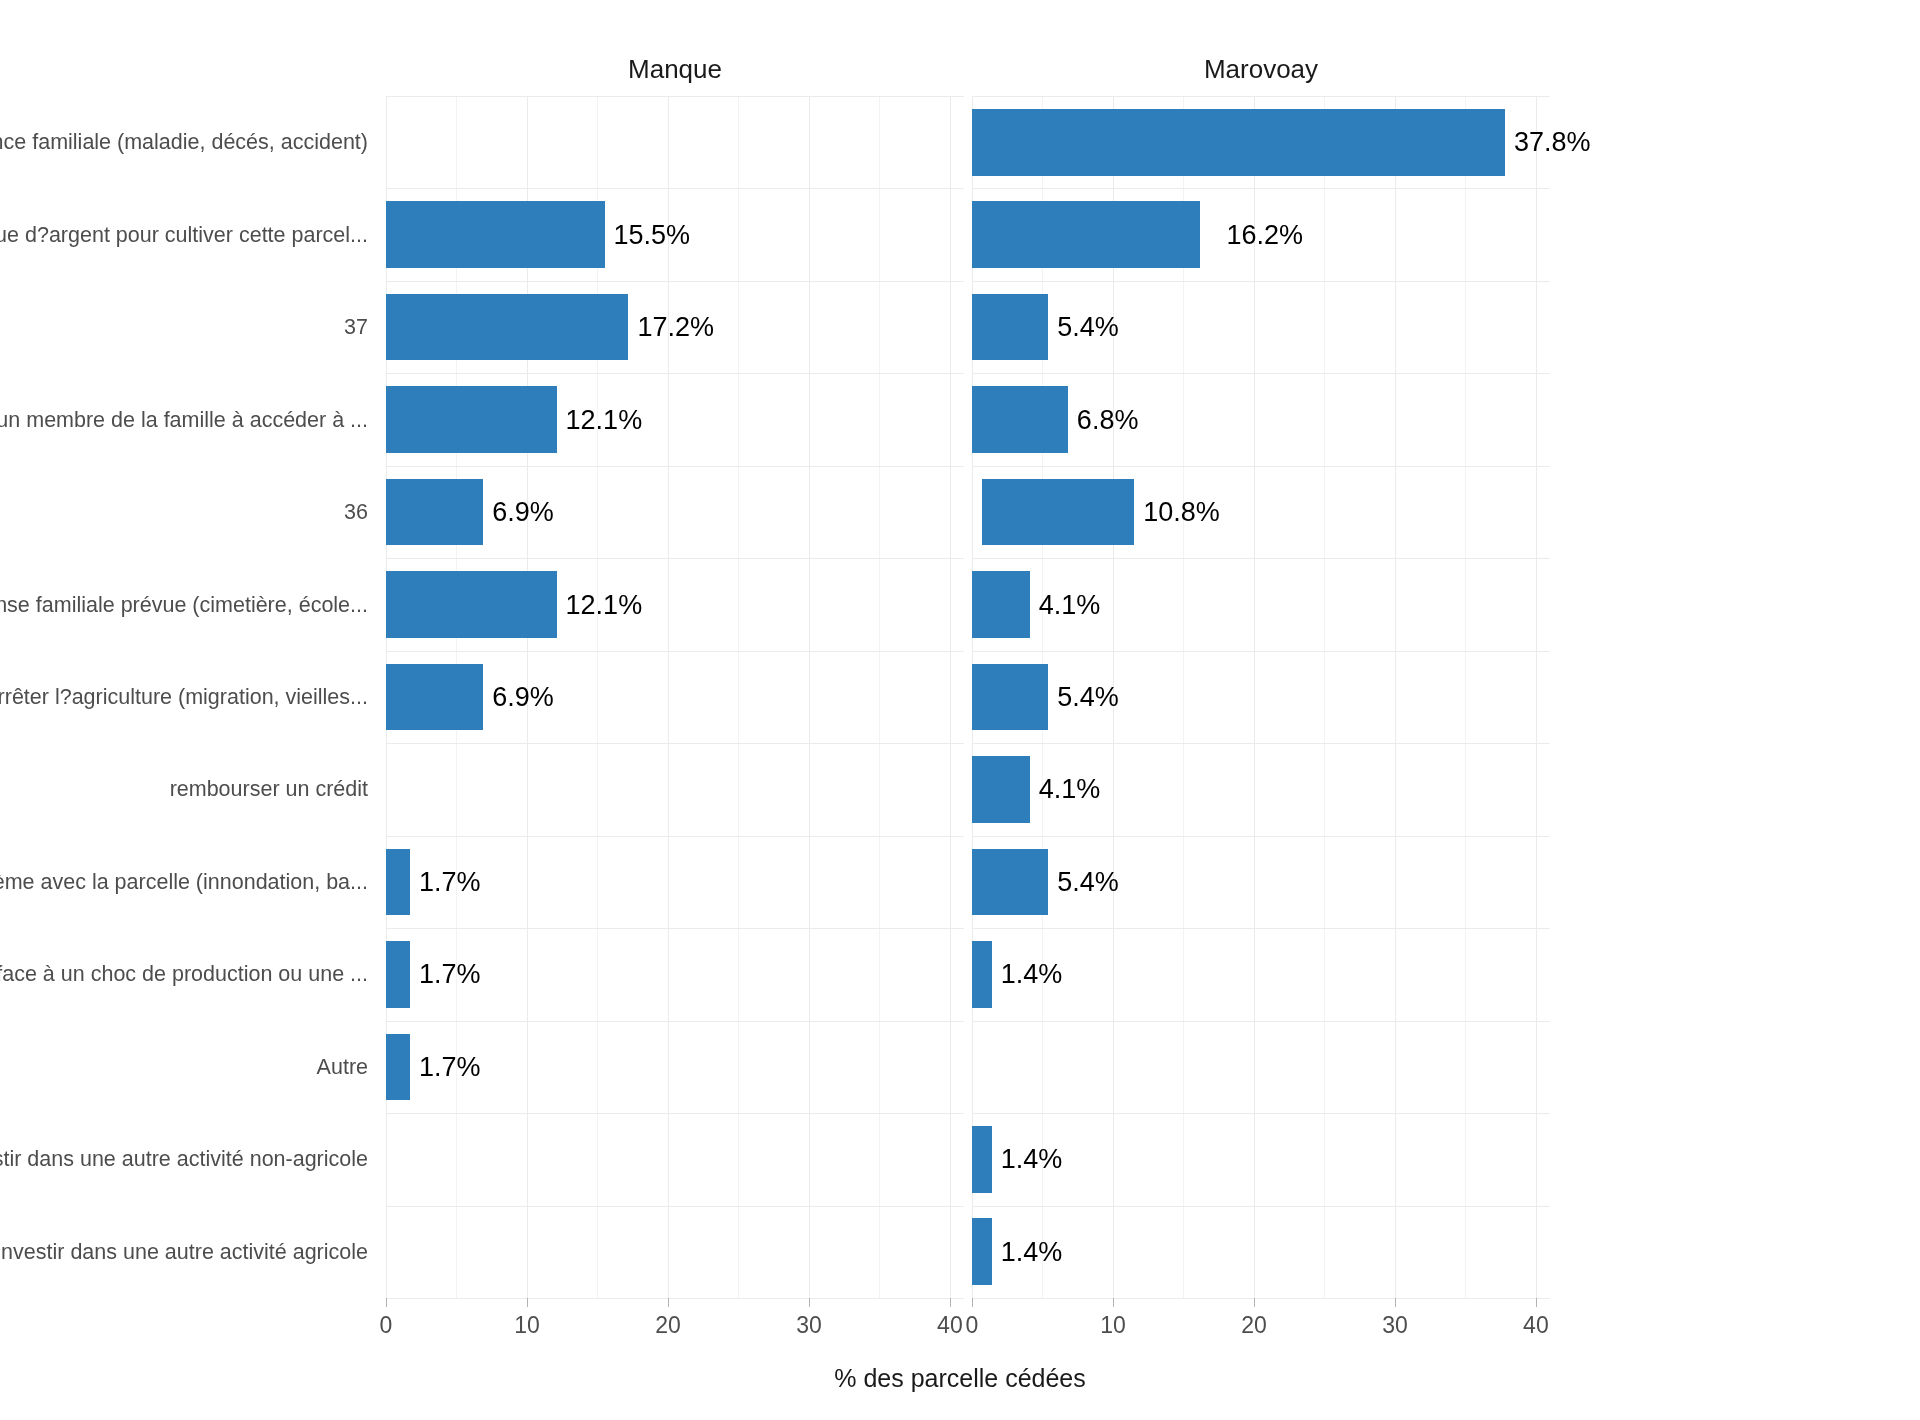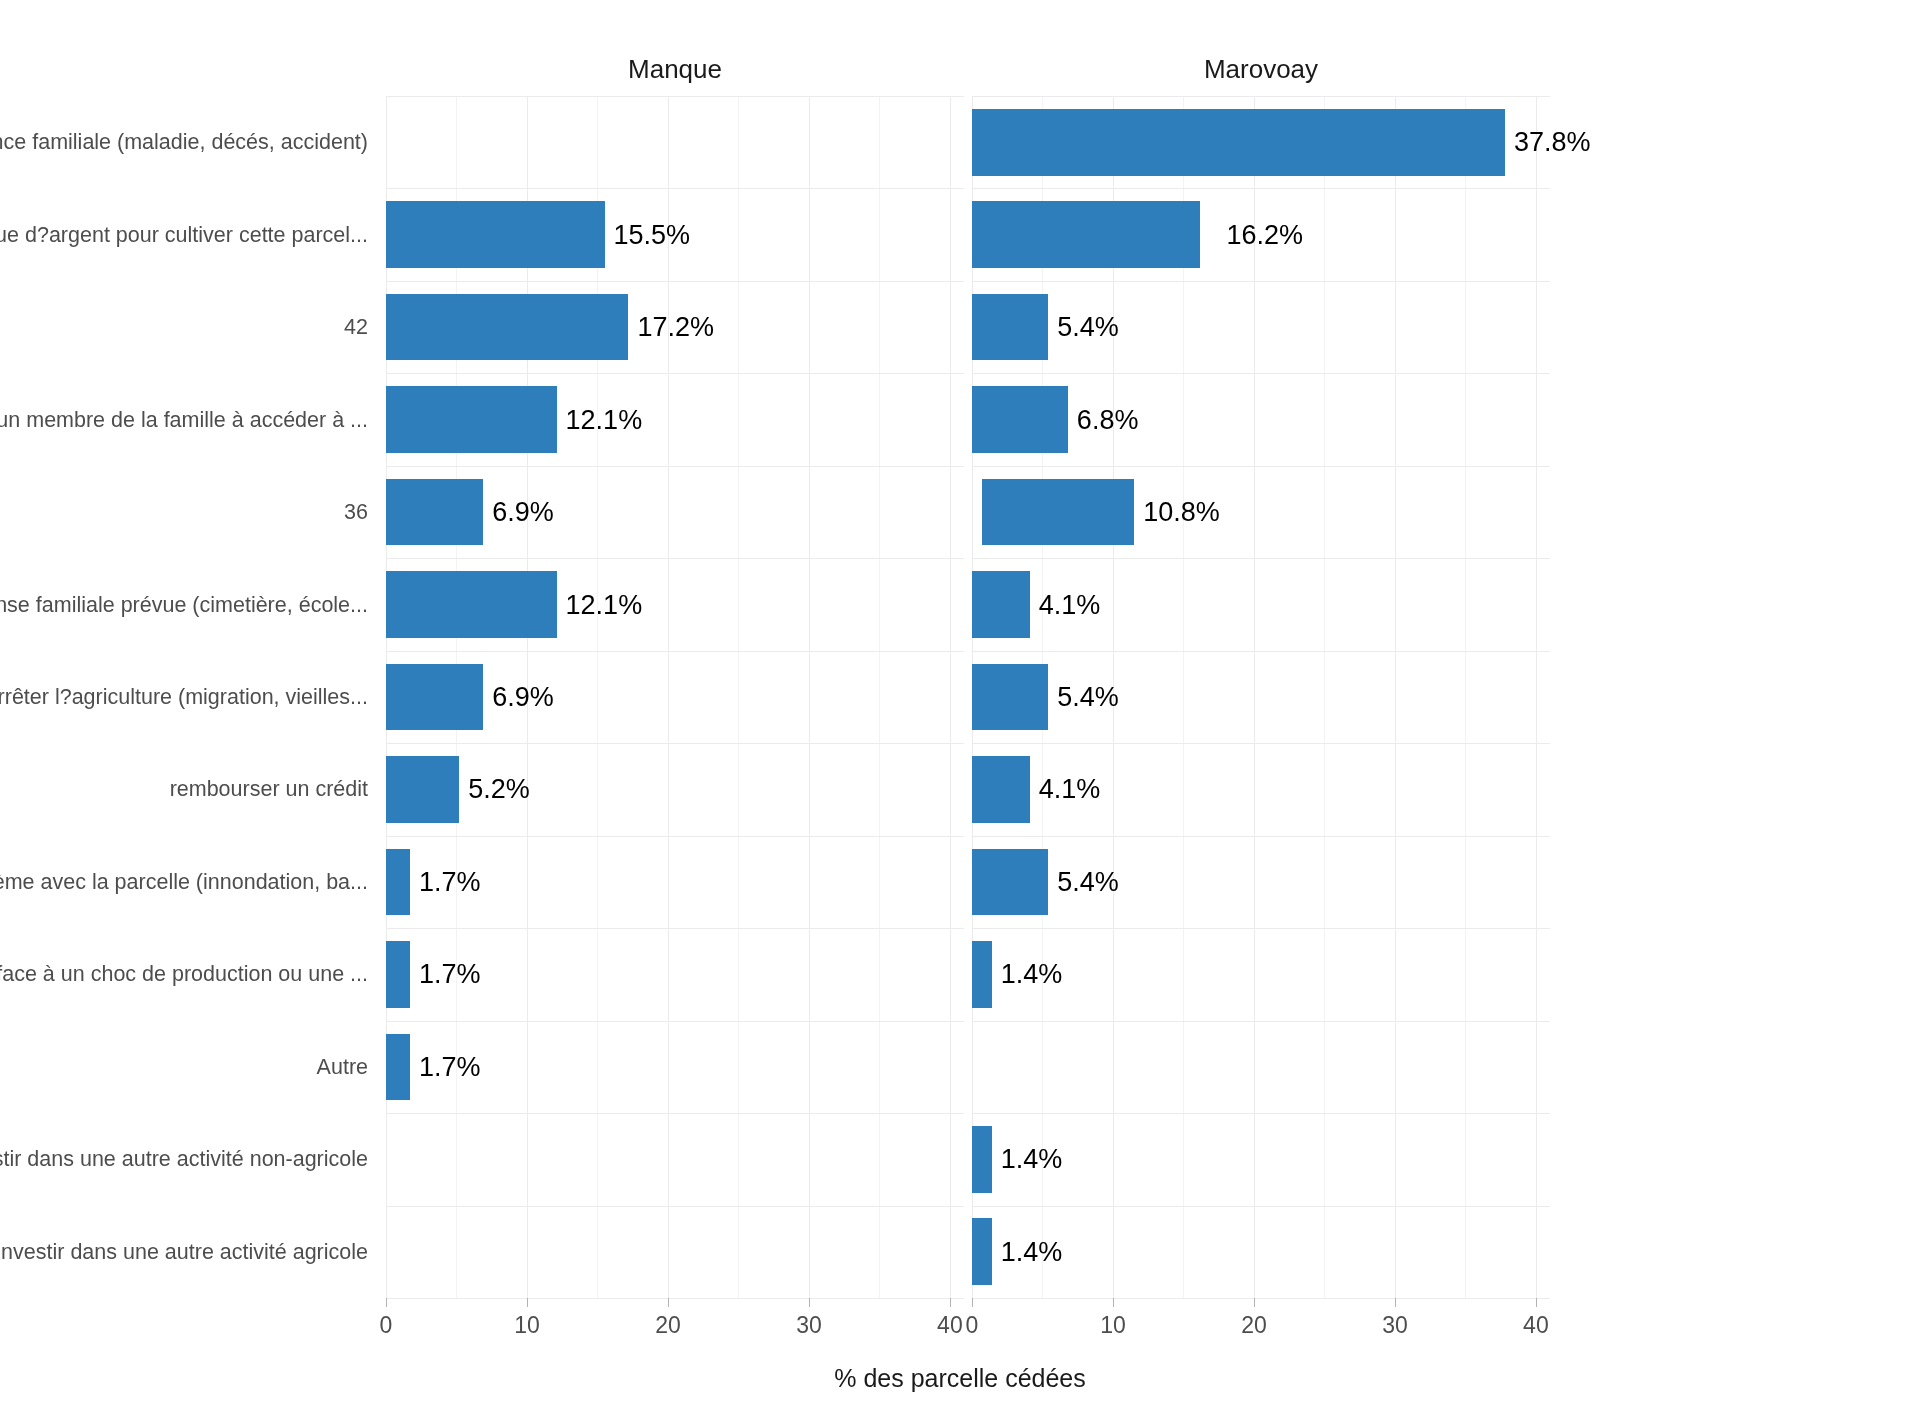--- a/index.html
+++ b/index.html
@@ -134,21 +134,21 @@
 <body>
 
 <div id="chart-root">
 
   <div class="strip-title" id="strip-left" style="left: 386px; width: 578px;">Manque</div>
   <div class="strip-title" id="strip-right" style="left: 972px; width: 578px;">Marovoay</div>
 
   <div class="cat-labels" id="cat-labels" style="width: 380px;">
       <div class="cat-label" style="top: 46.2308px;">Urgence familiale (maladie, décés, accident)</div>
       <div class="cat-label" style="top: 138.692px;">Manque d?argent pour cultiver cette parcel...</div>
-      <div class="cat-label" style="top: 231.154px;">42</div>
+      <div class="cat-label" style="top: 231.154px;">37</div>
       <div class="cat-label" style="top: 323.615px;">Aider un membre de la famille à accéder à ...</div>
       <div class="cat-label" style="top: 416.077px;">36</div>
       <div class="cat-label" style="top: 508.538px;">Dépense familiale prévue (cimetière, école...</div>
       <div class="cat-label" style="top: 601px;">Arrêter l?agriculture (migration, vieilles...</div>
       <div class="cat-label" style="top: 693.462px;">rembourser un crédit</div>
       <div class="cat-label" style="top: 785.923px;">Problème avec la parcelle (innondation, ba...</div>
       <div class="cat-label" style="top: 878.385px;">Faire face à un choc de production ou une ...</div>
       <div class="cat-label" style="top: 970.846px;">Autre</div>
       <div class="cat-label" style="top: 1063.31px;">Investir dans une autre activité non-agricole</div>
       <div class="cat-label" style="top: 1155.77px;">Investir dans une autre activité agricole</div>
@@ -198,24 +198,20 @@
           <div class="bar-label" style="left: 97.2732px;">6.9%</div>
         </div>
         <div class="bar-row" style="top: 475.252px; height: 66.5723px;">
           <div class="bar" style="width: 170.58px; background: rgb(46, 126, 187);"></div>
           <div class="bar-label" style="left: 170.58px;">12.1%</div>
         </div>
         <div class="bar-row" style="top: 567.714px; height: 66.5723px;">
           <div class="bar" style="width: 97.2732px; background: rgb(46, 126, 187);"></div>
           <div class="bar-label" style="left: 97.2732px;">6.9%</div>
         </div>
-        <div class="bar-row" style="top: 660.175px; height: 66.5723px;">
-          <div class="bar" style="width: 73.3073px; background: rgb(46, 126, 187);"></div>
-          <div class="bar-label" style="left: 73.3073px;">5.2%</div>
-        </div>
         <div class="bar-row" style="top: 752.637px; height: 66.5723px;">
           <div class="bar" style="width: 23.9659px; background: rgb(46, 126, 187);"></div>
           <div class="bar-label" style="left: 23.9659px;">1.7%</div>
         </div>
         <div class="bar-row" style="top: 845.098px; height: 66.5723px;">
           <div class="bar" style="width: 23.9659px; background: rgb(46, 126, 187);"></div>
           <div class="bar-label" style="left: 23.9659px;">1.7%</div>
         </div>
         <div class="bar-row" style="top: 937.56px; height: 66.5723px;">
           <div class="bar" style="width: 23.9659px; background: rgb(46, 126, 187);"></div>

